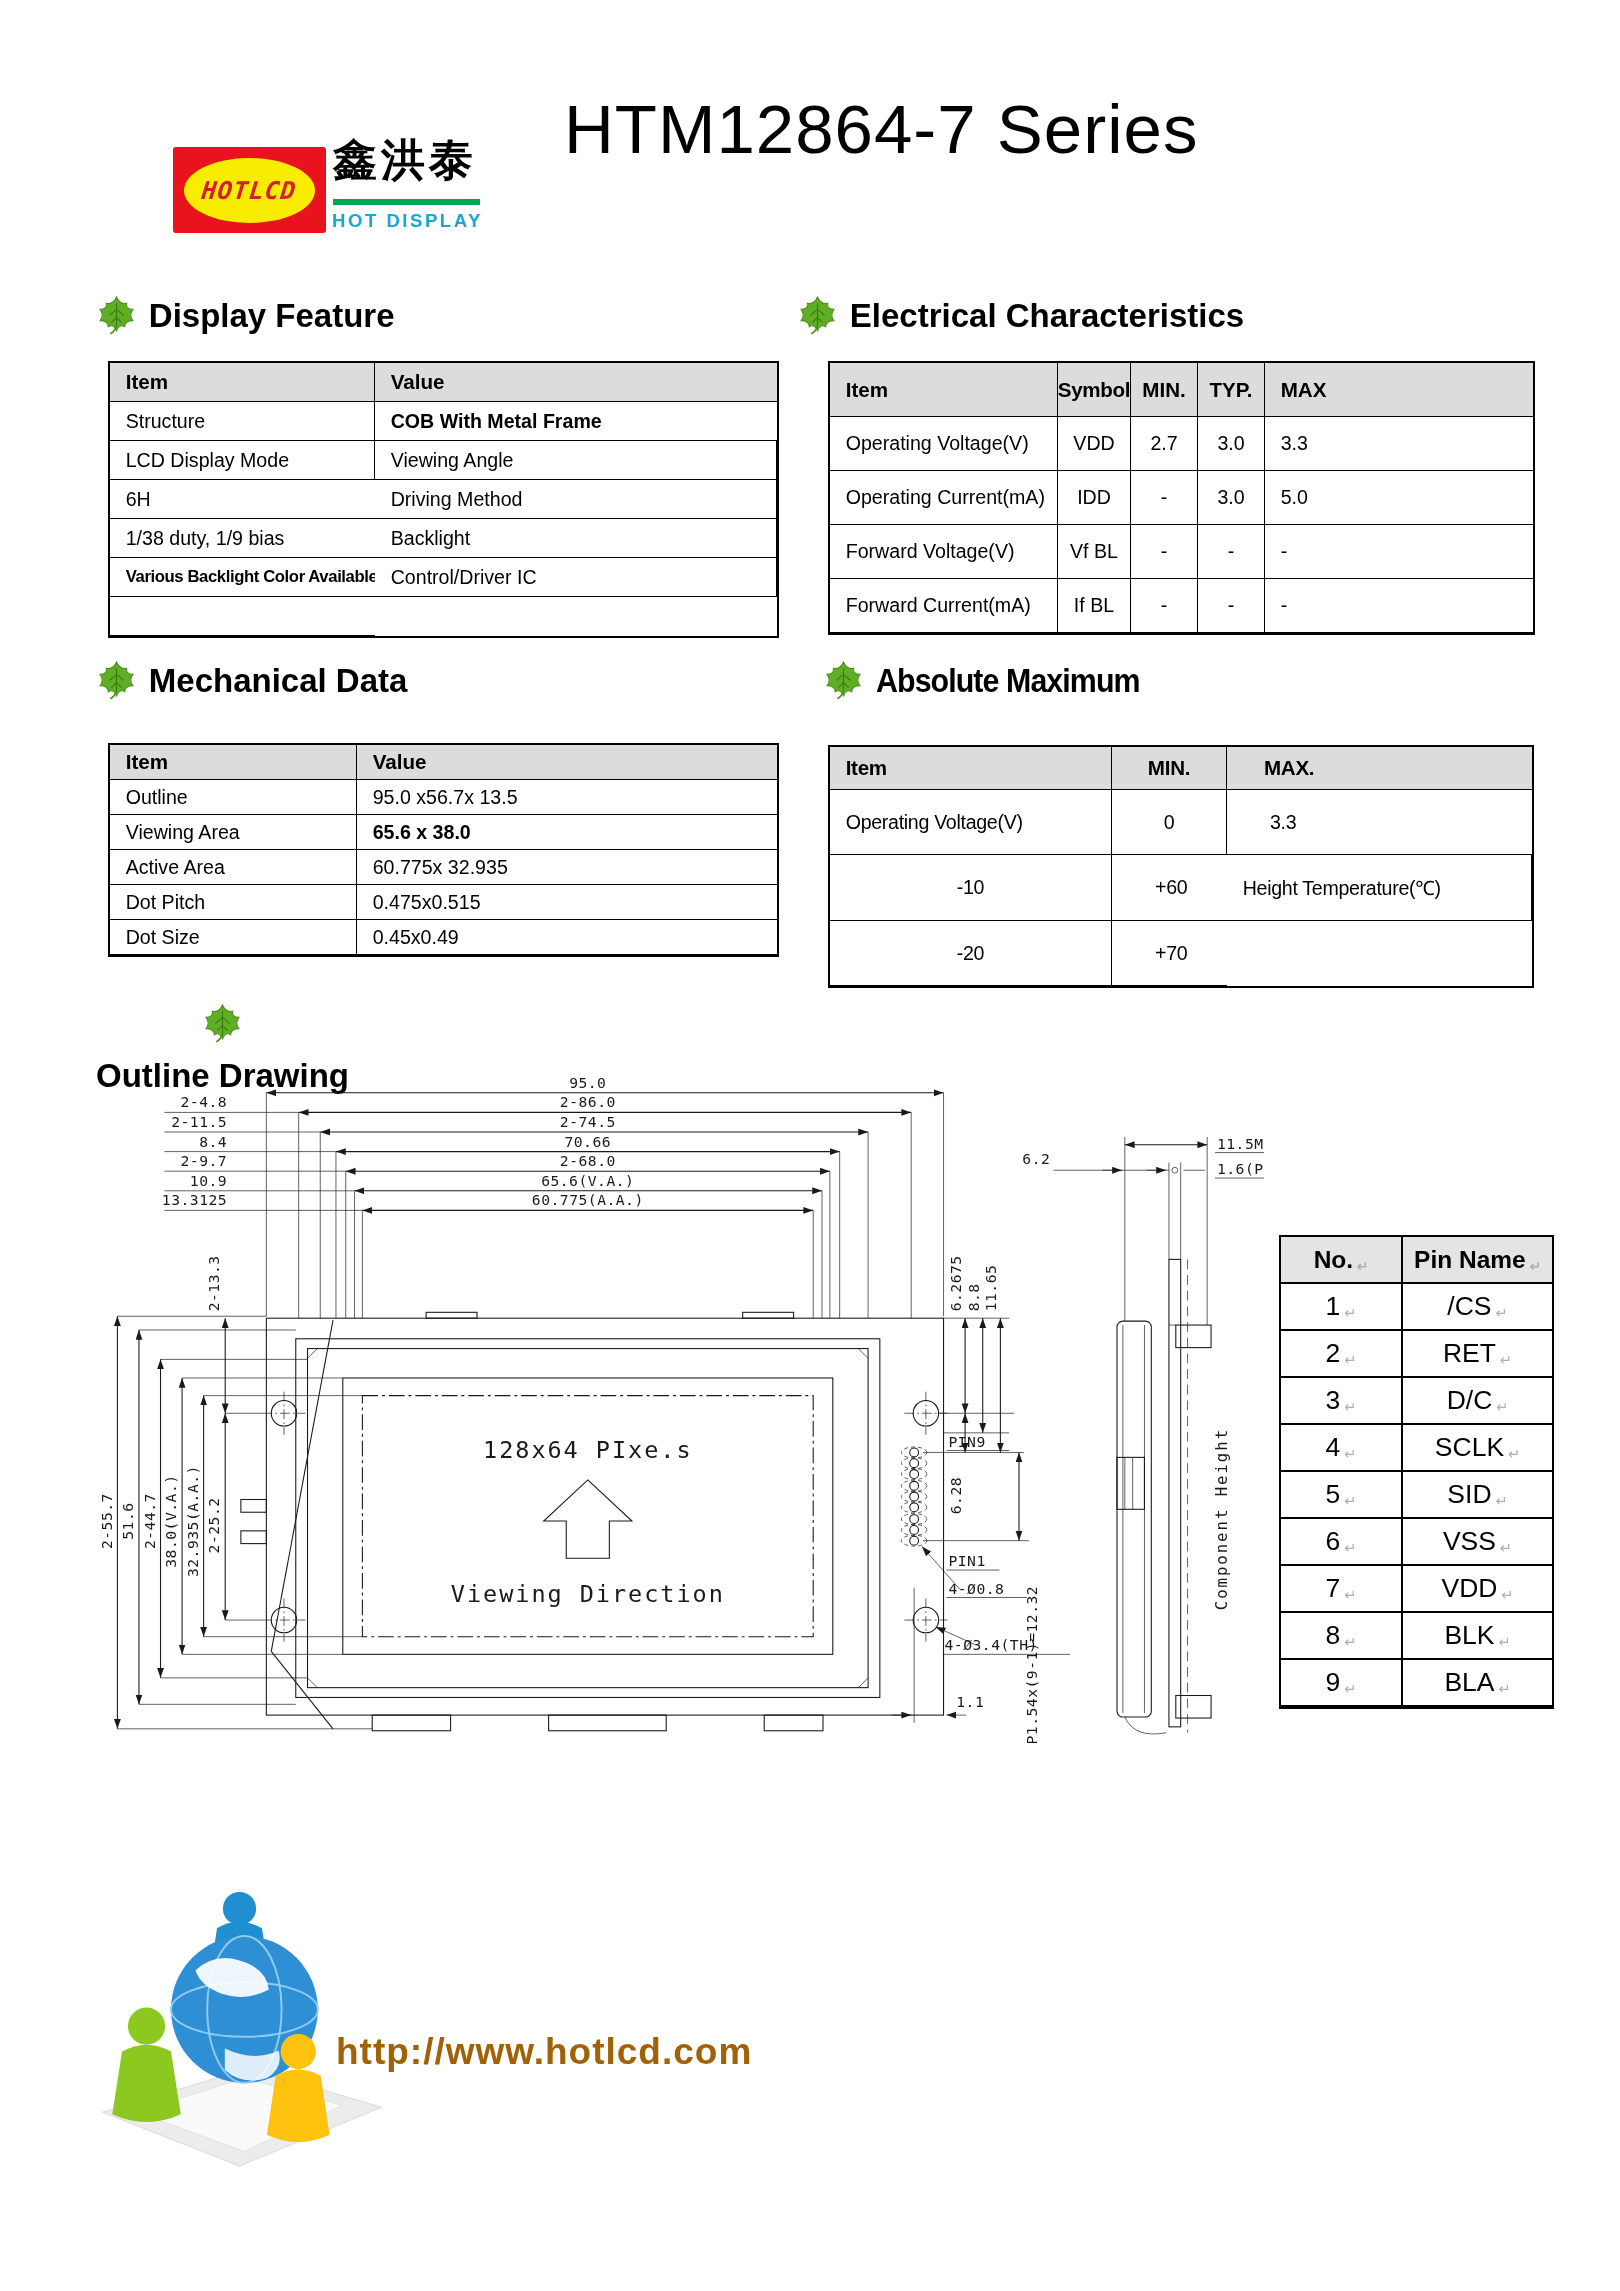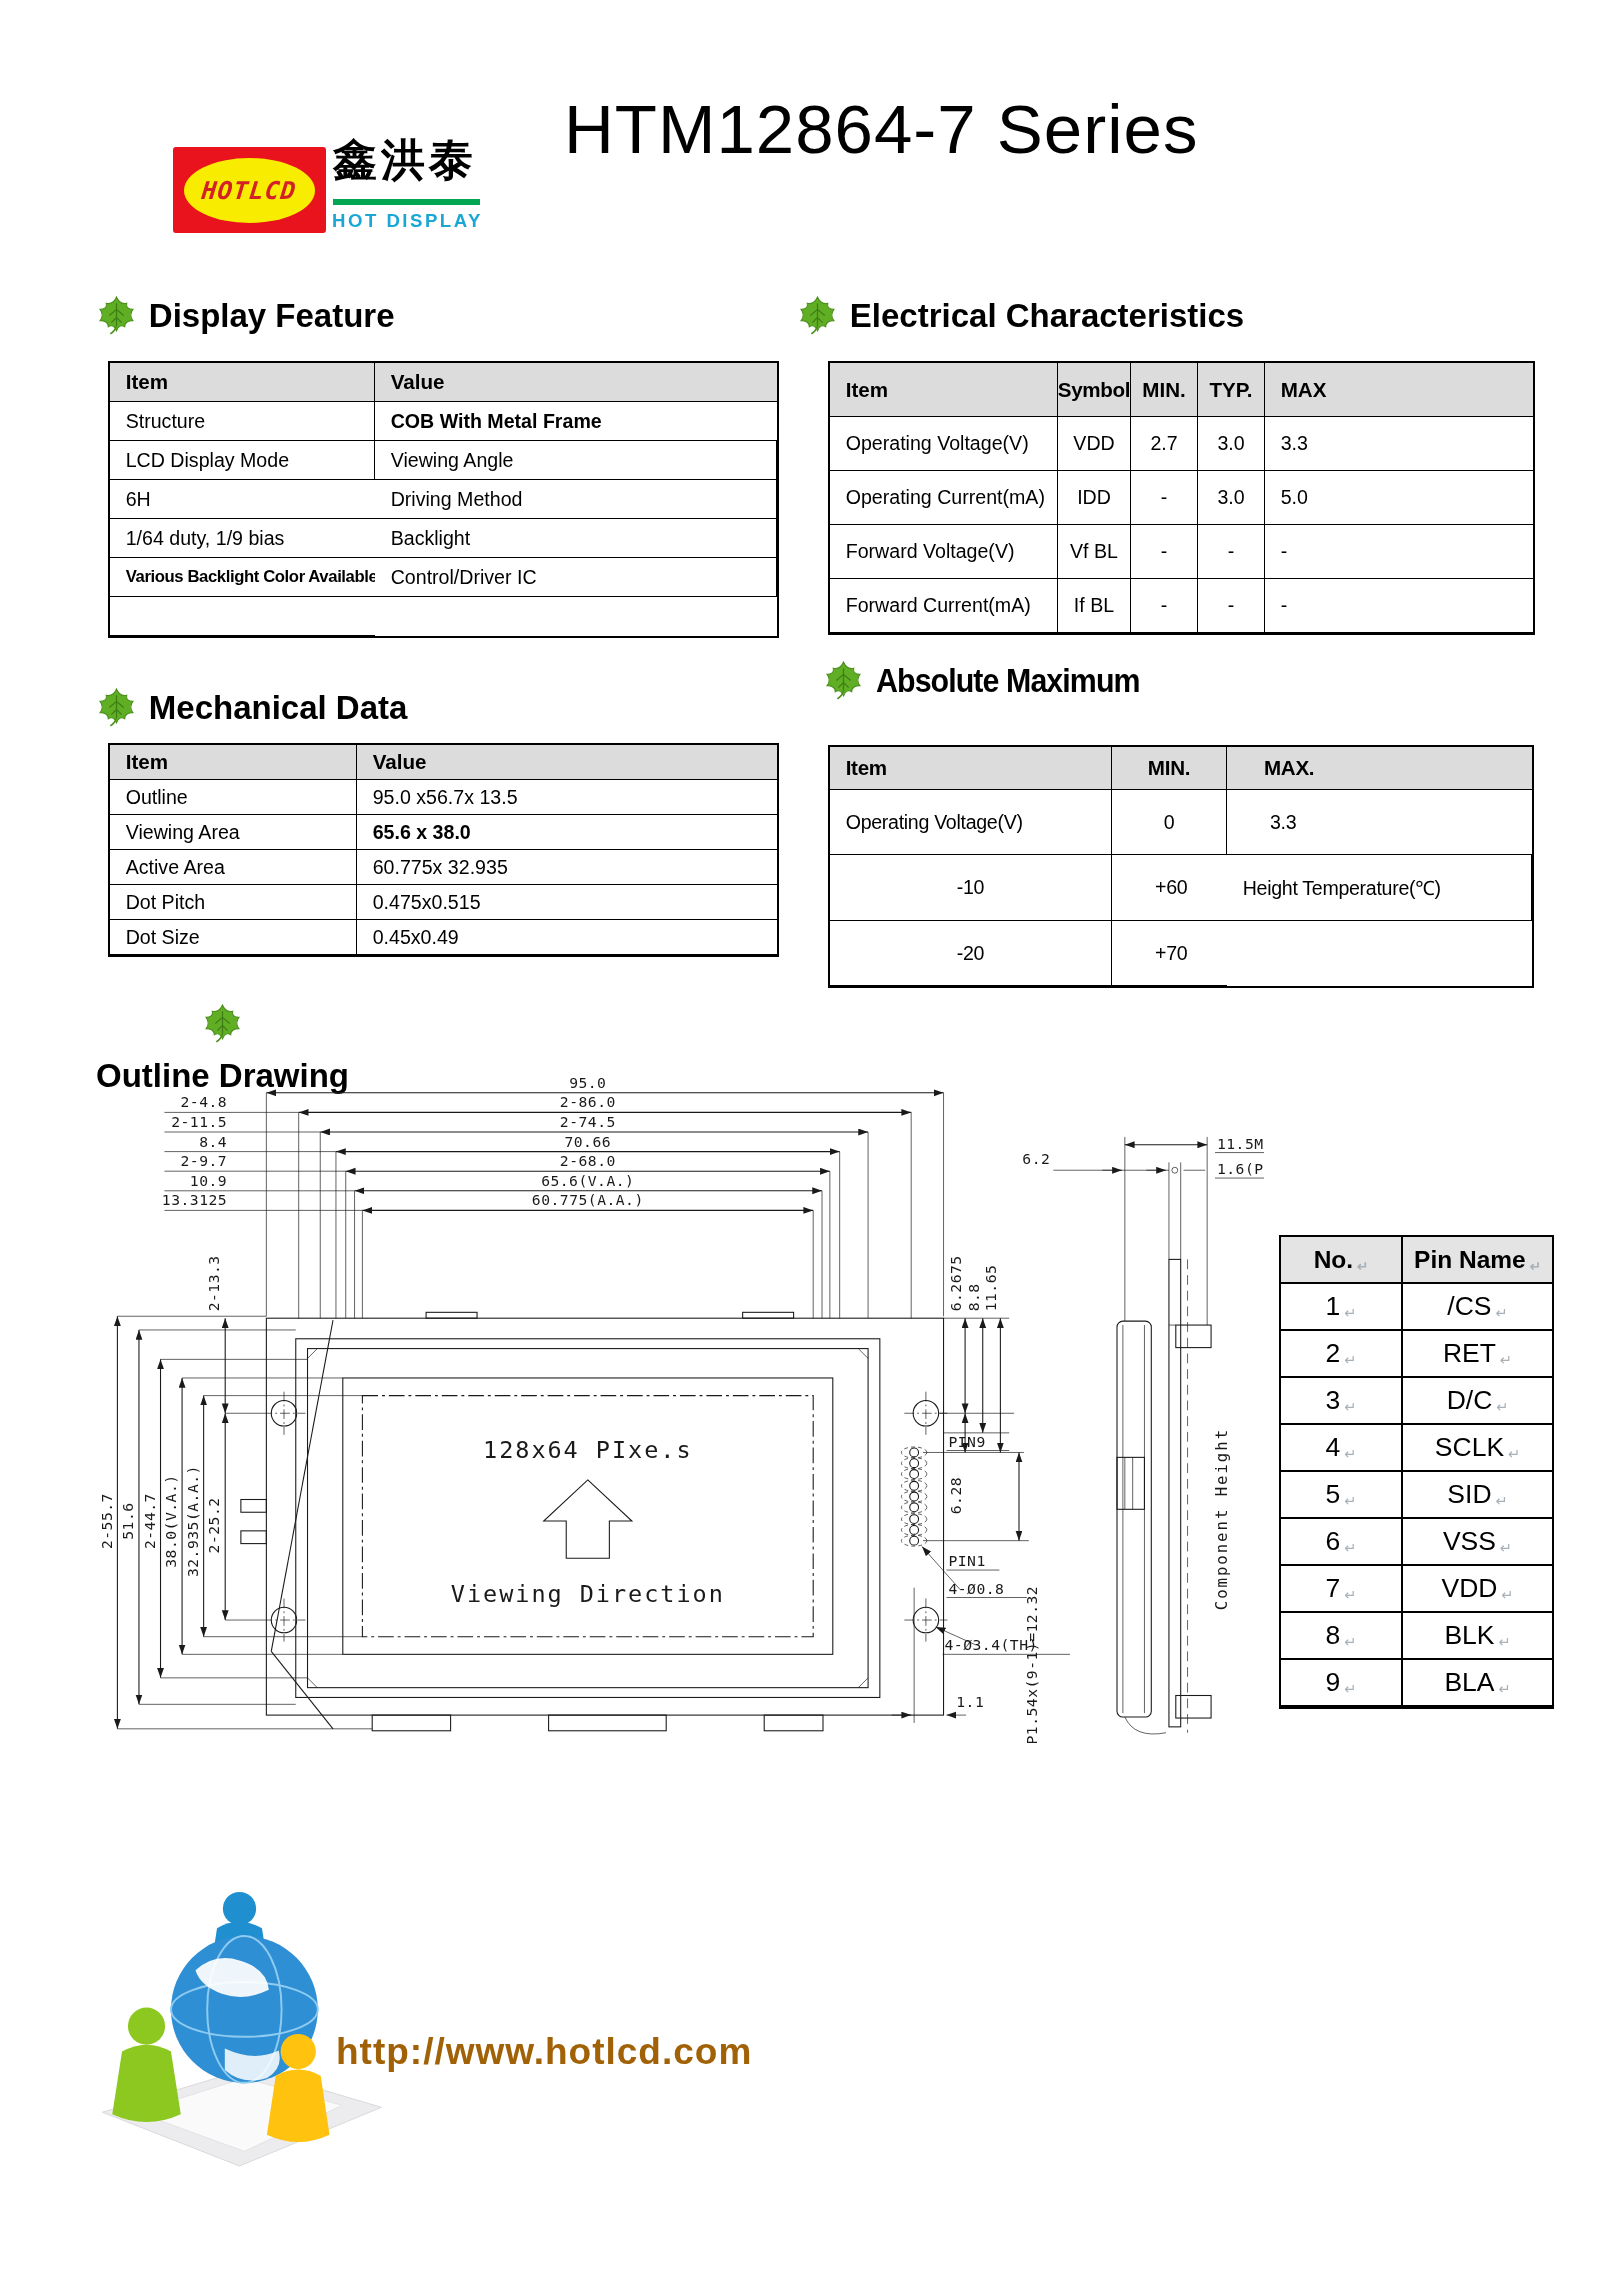--- a/index.html
+++ b/index.html
@@ -90,21 +90,21 @@
     <span>Display Feature</span>
   </div>
   <div class="sec-title" style="left:797px; top:294px;">
     <svg width="41" height="43" viewBox="0 0 40 40">
         <path d="M20 2 C22 7 26 9 30 8 C29 12 32 14 36 14 C33 18 33 21 36 25 C31 25 28 27 28 31 C25 29 22 30 20 35 C18 30 15 29 12 31 C12 27 9 25 4 25 C7 21 7 18 4 14 C8 14 11 12 10 8 C14 9 18 7 20 2 Z" fill="#5fae24" stroke="#4a8f1a"></path>
         <path d="M20 8 L20 30 M20 14 L13 20 M20 14 L27 20 M20 22 L15 27 M20 22 L25 27" stroke="#3e7d15" stroke-width="1.2" fill="none"></path>
         <path d="M20 30 C19 34 17 36 14 38" stroke="#4a8f1a" stroke-width="1.5" fill="none"></path>
       </svg>
     <span>Electrical Characteristics</span>
   </div>
-  <div class="sec-title" style="left:96px; top:686px;">
+  <div class="sec-title" style="left:96px; top:659px;">
     <svg width="41" height="43" viewBox="0 0 40 40">
         <path d="M20 2 C22 7 26 9 30 8 C29 12 32 14 36 14 C33 18 33 21 36 25 C31 25 28 27 28 31 C25 29 22 30 20 35 C18 30 15 29 12 31 C12 27 9 25 4 25 C7 21 7 18 4 14 C8 14 11 12 10 8 C14 9 18 7 20 2 Z" fill="#5fae24" stroke="#4a8f1a"></path>
         <path d="M20 8 L20 30 M20 14 L13 20 M20 14 L27 20 M20 22 L15 27 M20 22 L25 27" stroke="#3e7d15" stroke-width="1.2" fill="none"></path>
         <path d="M20 30 C19 34 17 36 14 38" stroke="#4a8f1a" stroke-width="1.5" fill="none"></path>
       </svg>
     <span>Mechanical Data</span>
   </div>
   <div class="sec-title" style="left:823px; top:659px;">
     <svg width="41" height="43" viewBox="0 0 40 40">
         <path d="M20 2 C22 7 26 9 30 8 C29 12 32 14 36 14 C33 18 33 21 36 25 C31 25 28 27 28 31 C25 29 22 30 20 35 C18 30 15 29 12 31 C12 27 9 25 4 25 C7 21 7 18 4 14 C8 14 11 12 10 8 C14 9 18 7 20 2 Z" fill="#5fae24" stroke="#4a8f1a"></path>
@@ -124,21 +124,21 @@
 
   <div class="tbl" style="left:108px; top:361px; grid-template-columns:265px 402px; grid-template-rows:39px 39px 39px 39px 39px 39px 39px;">
     <div class="cell hd">Item</div>
     <div class="cell hd lc">Value</div>
     <div class="cell">Structure</div>
     <div class="cell lc bold">COB With Metal Frame</div>
     <div class="cell">LCD Display Mode</div>
     <div class="cell">Viewing Angle</div>
     <div class="cell lc">6H</div>
     <div class="cell">Driving Method</div>
-    <div class="cell lc">1/64 duty, 1/9 bias</div>
+    <div class="cell lc">1/38 duty, 1/9 bias</div>
     <div class="cell">Backlight</div>
     <div class="cell lc bold small">Various Backlight Color Available</div>
     <div class="cell">Control/Driver IC</div>
     <div class="cell lc"></div>
   </div>
 
   <div class="tbl" style="left:828px; top:361px; grid-template-columns:228px 73px 67px 67px 268px; grid-template-rows:54px 54px 54px 54px 54px;">
     <div class="cell hd">Item</div>
     <div class="cell hd ctr narrow">Symbol</div>
     <div class="cell hd ctr">MIN.</div>

